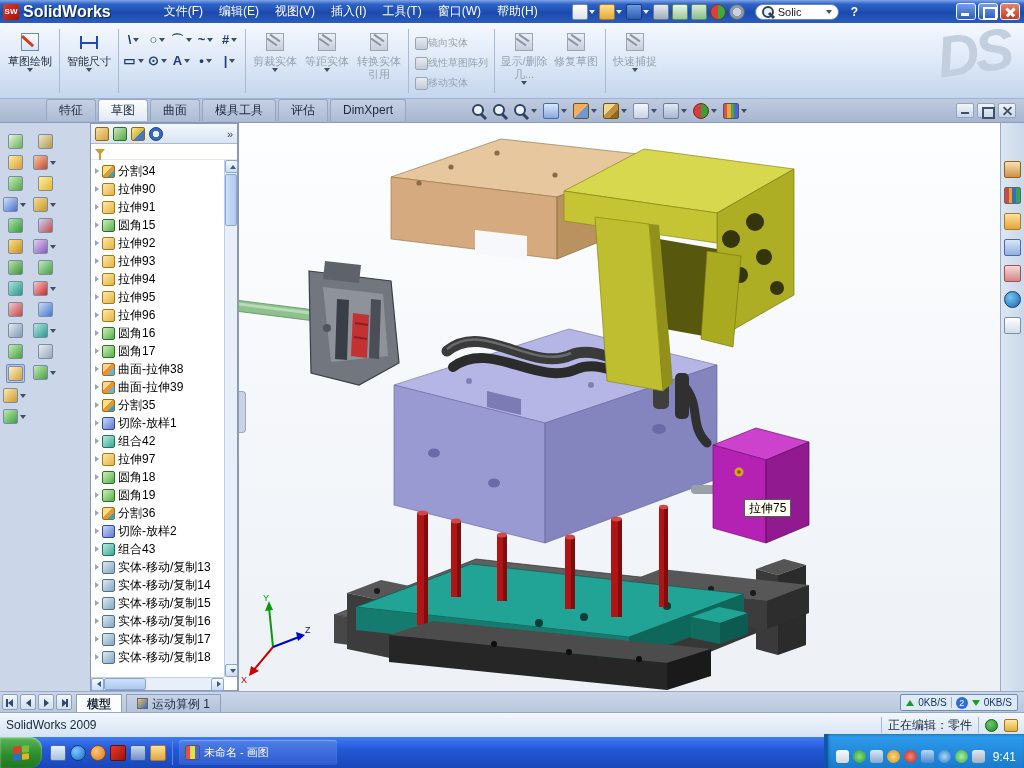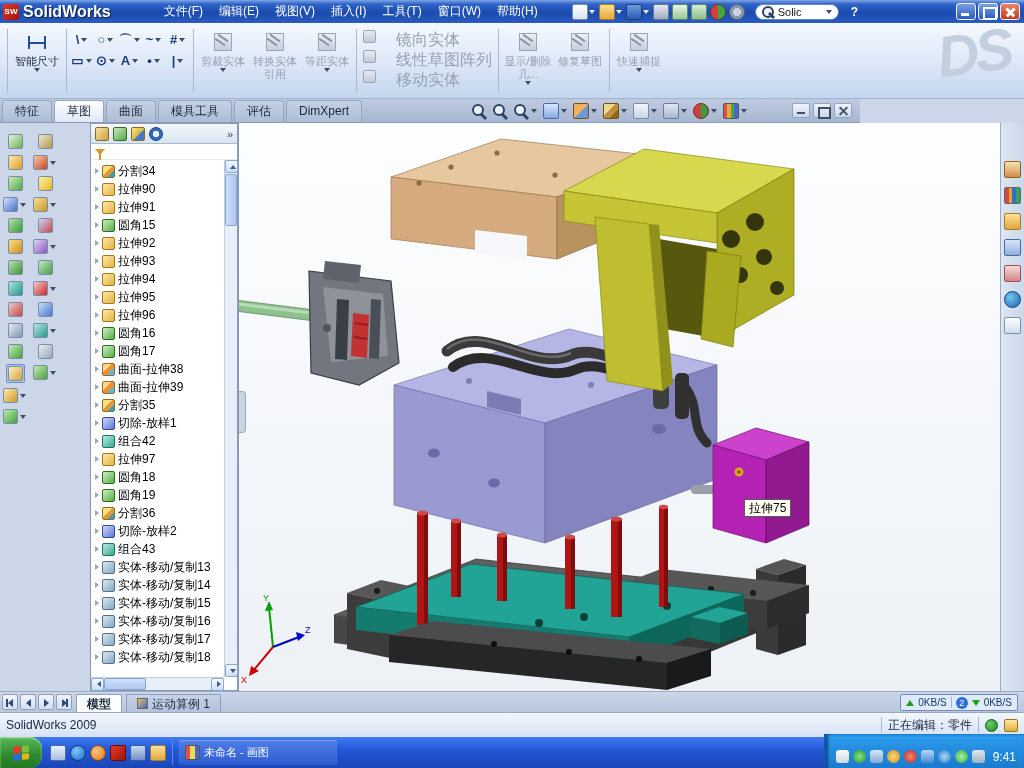--- a/index.html
+++ b/index.html
@@ -58,26 +58,26 @@
   .b-rapid::after{content:"";position:absolute;left:5px;top:6px;width:14px;height:4px;background:#E8B020;
       transform:rotate(40deg);transform-origin:left top;box-shadow:0 5px #3668C0;}
   .b-gray::before{content:"";position:absolute;inset:3px;background:linear-gradient(#ECF0F6,#C6CEDA);border:1px solid #9AA6B6;}
   .b-gray::after{content:"";position:absolute;left:6px;top:7px;width:12px;height:2px;background:#8A96A8;
       transform:rotate(35deg);box-shadow:0 5px #8A96A8;}
   .vsep{width:1px;height:64px;background:#A9BBD4;margin:2px 3px 0 3px;}
   .egrid{display:grid;grid-template-columns:repeat(5,24px);grid-auto-rows:21px;margin-top:2px;}
   .ecell{display:flex;align-items:center;justify-content:center;gap:1px;border-radius:2px;}
   .eglyph{font-size:13px;font-weight:bold;color:#1C3A7C;line-height:1;}
   .stack{display:flex;flex-direction:column;margin-top:3px;}
-  .smallbtn{display:flex;align-items:flex-start;gap:20px;height:20px;font-size:16px;color:#96A2B4;padding:0 3px;}
+  .smallbtn{display:flex;align-items:flex-end;gap:0;height:20px;font-size:10px;color:#96A2B4;padding:0 3px;}
   .sicon{width:13px;height:13px;background:linear-gradient(#E8ECF2,#C2CAD6);border:1px solid #9AA6B6;border-radius:2px;}
 
   
-  .tabrow{position:absolute;left:0;top:99px;width:860px;height:24px;
-      background:linear-gradient(#BFCBE0,#A7B6D0);border-bottom:1px solid #8A9CBA;display:flex;align-items:center;}
+  .tabrow{position:absolute;left:0;top:99px;width:1024px;height:24px;
+      background:linear-gradient(#BFCBE0,#A7B6D0);border-bottom:1px solid #8A9CBA;display:flex;align-items:flex-start;padding-left:44px;}
   .rtab{height:22px;line-height:21px;padding:0 12px;font-size:12px;color:#1A2A3E;
       border:1px solid #94A6C2;border-bottom:none;border-radius:3px 3px 0 0;margin-left:2px;
       background:linear-gradient(#C4D0E4,#AEBCD4);}
   .rtab.active{background:linear-gradient(#FDFEFF,#E0E9F6);font-weight:normal;}
   .headsup{position:absolute;left:470px;top:2px;display:flex;align-items:center;gap:3px;height:20px;}
   .hicon{display:flex;align-items:center;gap:1px;padding:1px;border-radius:2px;}
   .mdi-ctls{position:absolute;right:8px;top:4px;display:flex;gap:3px;}
   .ctl{width:18px;height:15px;background:linear-gradient(#F2F6FB,#C9D6E8);border:1px solid #8FA5C2;border-radius:2px;position:relative;}
   .ctl.min::after{content:"";position:absolute;left:4px;right:4px;bottom:3px;height:2px;background:#3E506A;}
   .ctl.res::after{content:"";position:absolute;left:4px;top:3px;width:9px;height:8px;border:2px solid #3E506A;}
@@ -251,20 +251,25 @@
     </div>
     <span class="help-q">?</span>
     <div class="win-ctls">
       <span class="winbtn min"></span>
       <span class="winbtn max"></span>
       <span class="winbtn close"></span>
     </div>
   </div>
 
   <div class="toolbar" id="toolbar">
+      <div class="bigbtn">
+        <span class="bicon b-sketch"></span>
+        <div>草图绘制</div>
+        <span class="dd dark"></span>
+      </div>
       <span class="vsep"></span>
       <div class="bigbtn">
         <span class="bicon b-dim"></span>
         <div>智能尺寸</div>
         <span class="dd dark"></span>
       </div>
       <span class="vsep"></span>
       <div class="egrid">
         <div class="ecell">
           <span class="eglyph">\</span>
@@ -308,26 +313,26 @@
         </div>
       </div>
       <span class="vsep"></span>
       <div class="bigbtn dis">
         <span class="bicon b-gray"></span>
         <div>剪裁实体</div>
         <span class="dd dark"></span>
       </div>
       <div class="bigbtn dis">
         <span class="bicon b-gray"></span>
-        <div>转换实体引用</div>
+        <div>等距实体</div>
+        <span class="dd dark"></span>
       </div>
       <div class="bigbtn dis">
         <span class="bicon b-gray"></span>
-        <div>等距实体</div>
-        <span class="dd dark"></span>
+        <div>转换实体引用</div>
       </div>
       <span class="vsep"></span>
       <div class="stack">
         <div class="smallbtn">
           <span class="sicon"></span>
           <span>镜向实体</span>
         </div>
         <div class="smallbtn">
           <span class="sicon"></span>
           <span>线性草图阵列</span>

